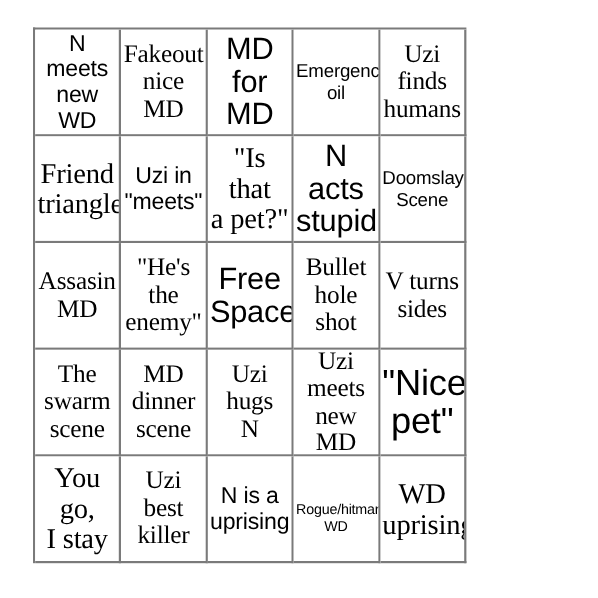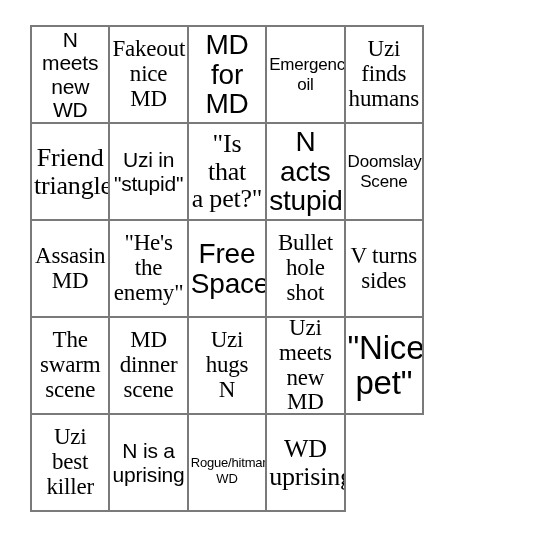--- a/index.html
+++ b/index.html
@@ -86,21 +86,21 @@
       <span class="cell-text">Uzi
 finds
 humans</span>
     </div>
     <div class="cell fs-lg">
       <span class="cell-text">Friend
 triangle</span>
     </div>
     <div class="cell fs-md">
       <span class="cell-text">Uzi in
-"stupid"</span>
+"meets"</span>
     </div>
     <div class="cell fs-lg">
       <span class="cell-text">"Is that
 a pet?"</span>
     </div>
     <div class="cell fs-xl">
       <span class="cell-text">N acts
 stupid</span>
     </div>
     <div class="cell fs-sm">
@@ -146,20 +146,24 @@
     </div>
     <div class="cell fs-md2">
       <span class="cell-text">Uzi
 meets
 new MD</span>
     </div>
     <div class="cell fs-xxl">
       <span class="cell-text">"Nice
 pet"</span>
     </div>
+    <div class="cell fs-lg">
+      <span class="cell-text">You go,
+I stay</span>
+    </div>
     <div class="cell fs-md2">
       <span class="cell-text">Uzi
 best
 killer</span>
     </div>
     <div class="cell fs-md">
       <span class="cell-text">N is a
 uprising</span>
     </div>
     <div class="cell fs-xs">

